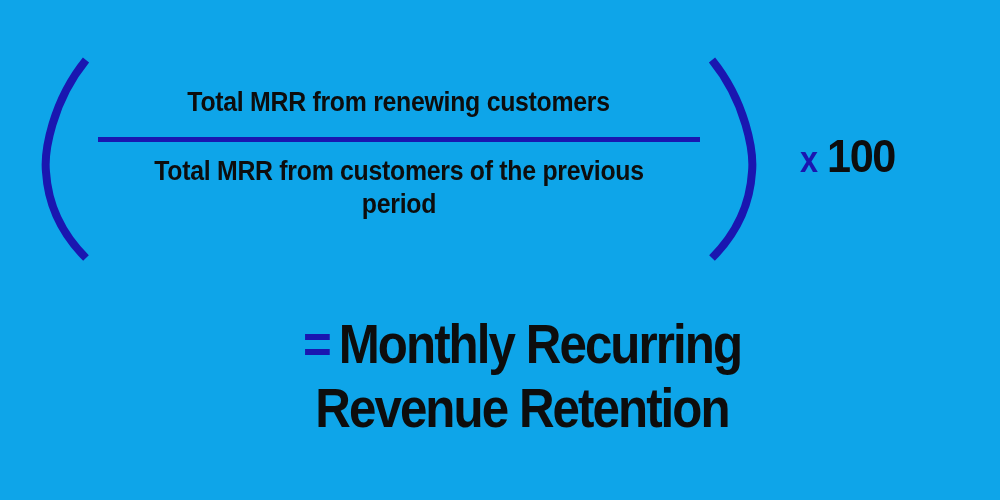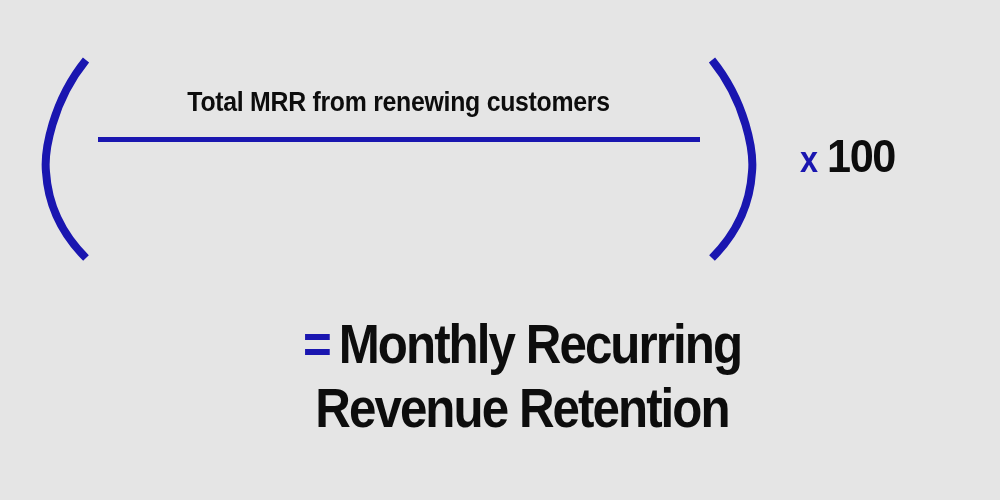--- a/index.html
+++ b/index.html
@@ -10,21 +10,21 @@
     width: 1000px;
     height: 500px;
     overflow: hidden;
     font-family: "Liberation Sans", sans-serif;
   }
 
   #canvas {
     position: relative;
     width: 1000px;
     height: 500px;
-    background: #e5e5e5;
+    background: #0ea5e9;
   }
 
   
   #formula-block {
     position: absolute;
     left: 0;
     top: 0;
     width: 1000px;
     height: 290px;
   }
@@ -143,20 +143,23 @@
       <path d="M 12 6 C 46 48, 54 98, 52 118 C 50 150, 38 178, 12 204" fill="none" stroke="#1a16b0" stroke-width="8" stroke-linecap="butt"></path>
     </svg>
 
     <div id="fraction">
       <div id="numerator">
         <div class="frac-text">Total MRR from renewing customers</div>
       </div>
 
       <div id="fraction-bar"></div>
 
+      <div id="denominator">
+        <div class="frac-text">Total MRR from customers of the previous period</div>
+      </div>
     </div>
 
     <div id="multiplier">
       <span id="multiplier-symbol">x</span>
       <span id="multiplier-value">100</span>
     </div>
 
   </div>
 
   <div id="result-block">

